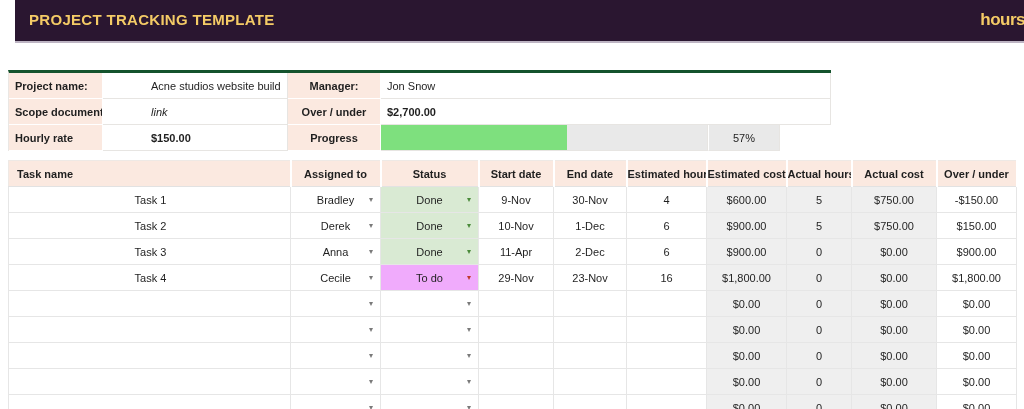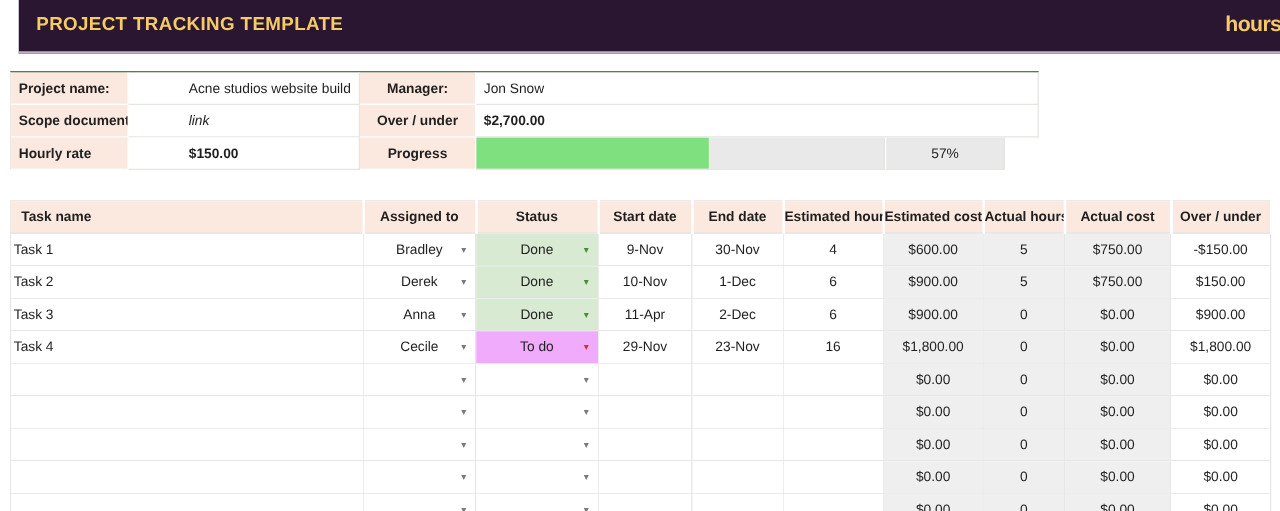--- a/index.html
+++ b/index.html
@@ -11,31 +11,31 @@
   .topbar {
     position:absolute; top:0; left:15px; width:1024px; height:43px;
     background:#2a1630; border-bottom:2px solid #bdb4c3;
     display:flex; align-items:center; justify-content:space-between;
     padding:0 14px 2px 14px;
   }
   .topbar .title { color:#f4cb66; font-weight:bold; font-size:15px; letter-spacing:.3px; }
   .topbar .logo { color:#f4cb66; font-weight:bold; font-size:17px; letter-spacing:-.5px; }
 
   
-  .info { position:absolute; top:57px; left:8px; border-top:1px solid #14532d; border-left:1px solid #eae7e4; }
+  .info { position:absolute; top:70px; left:8px; border-top:3px solid #14532d; border-left:1px solid #eae7e4; }
   .info-row { display:flex; height:26px; }
   .icell {
     height:26px; display:flex; align-items:center; padding:0 6px;
     font-size:11px; color:#1f1f1f; background:#fff;
     border-right:1px solid #e7e5e2; border-bottom:1px solid #e7e5e2;
     overflow:hidden; white-space:nowrap;
   }
   .icell.label { background:#fbe9e0; font-weight:bold; border-right-color:#ffffff; border-bottom-color:#ffffff; }
   .w1{width:94px;} .w2{width:185px;padding-left:48px;} .w3{width:93px; justify-content:center;} .w4{width:450px;}
-  .w5{width:327px;} .w6{width:96px;}
+  .w5{width:327px;} .w6{width:72px;}
   .italic{ font-style:italic; }
   .bold{ font-weight:bold; }
   .progress-cell { padding:0; background:#e9e9e9; }
   .progress-track { width:100%; height:100%; background:#e9e9e9; position:relative; }
   .progress-fill { position:absolute; left:0; top:0; bottom:0; background:#7ee07e; }
   .pct-cell { background:#e9e9e9; justify-content:center; border-left:1px solid #ffffff; }
 
   
   .tasks { position:absolute; top:160px; left:8px; }
   table { border-collapse:collapse; table-layout:fixed; width:1008px; }
@@ -44,21 +44,21 @@
     height:26px; text-align:center;
     border-right:2px solid #ffffff; border-top:1px solid #eee9e5; border-bottom:1px solid #e2e2e2;
     overflow:hidden; white-space:nowrap;
   }
   th.col-task { text-align:left; padding-left:8px; border-left:1px solid #eee9e5; }
   td {
     font-size:11px; color:#1f1f1f; background:#fff; height:26px;
     border:1px solid #e6e6e6; text-align:center; position:relative;
     overflow:hidden; white-space:nowrap;
   }
-  td.c-task { text-align:left; padding-left:2px; }
+  td.c-task { text-align:center; padding-left:2px; }
   td.c-gray { background:#efefef; }
   td.st-done { background:#d9ead3; }
   td.st-todo { background:#f0abfc; }
   .dd-arrow {
     position:absolute; right:7px; top:50%; transform:translateY(-50%);
     font-size:8px; color:#7a7a7a; line-height:1;
   }
   .dd-arrow.done { color:#4b8b3b; }
   .dd-arrow.todo { color:#bf3a2b; }
 </style>

